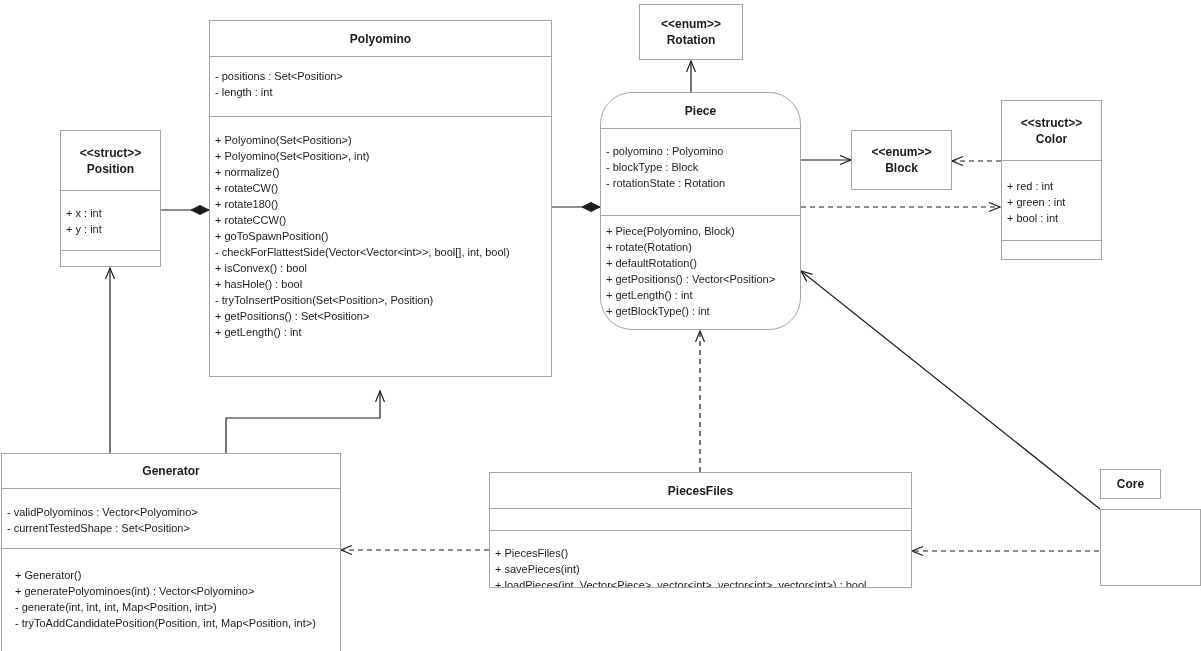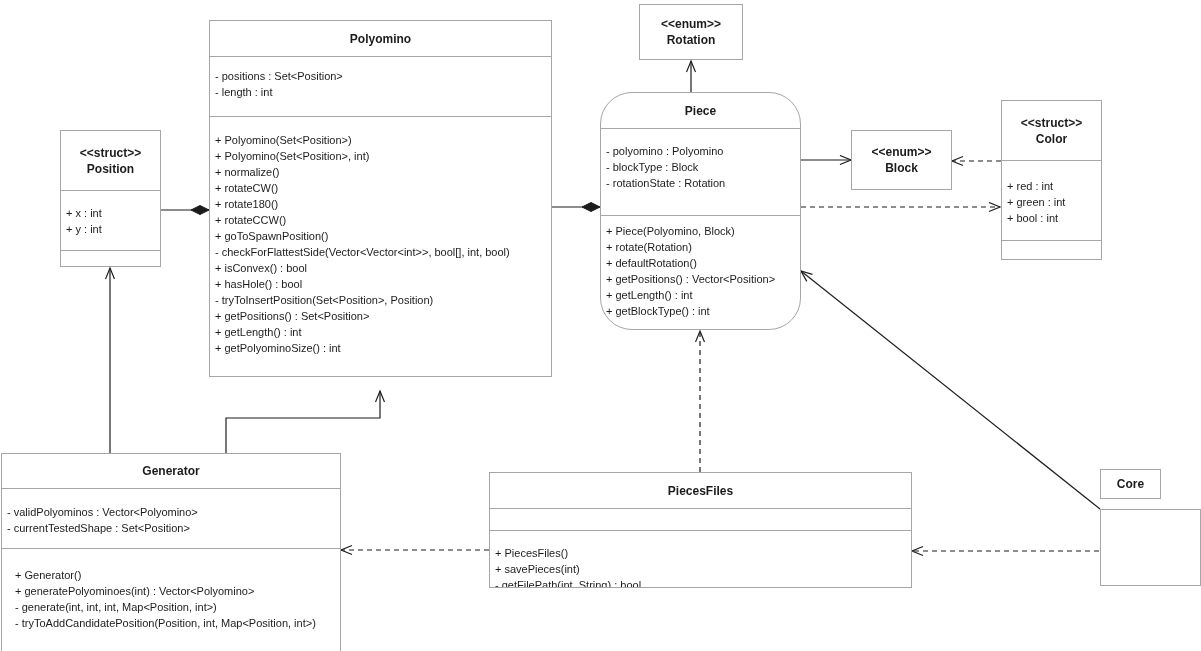--- a/index.html
+++ b/index.html
@@ -124,21 +124,20 @@
       <div class="member">+ rotateCW()</div>
       <div class="member">+ rotate180()</div>
       <div class="member">+ rotateCCW()</div>
       <div class="member">+ goToSpawnPosition()</div>
       <div class="member">- checkForFlattestSide(Vector&lt;Vector&lt;int&gt;&gt;, bool[], int, bool)</div>
       <div class="member">+ isConvex() : bool</div>
       <div class="member">+ hasHole() : bool</div>
       <div class="member">- tryToInsertPosition(Set&lt;Position&gt;, Position)</div>
       <div class="member">+ getPositions() : Set&lt;Position&gt;</div>
       <div class="member">+ getLength() : int</div>
-      <div class="member">+ getPolyominoSize() : int</div>
     </div>
 </div>
 
 <div class="uml-class uml-simple" id="box-rotation">
   <div class="uml-title">
     <div>&lt;&lt;enum&gt;&gt;</div>
     <div>Rotation</div>
   </div>
 </div>
 
@@ -198,20 +197,21 @@
 </div>
 
 <div class="uml-class" id="box-piecesfiles">
   <div class="uml-title">
     <div>PiecesFiles</div>
   </div>
   <div class="compartment c-attrs"></div>
   <div class="compartment c-methods">
       <div class="member">+ PiecesFiles()</div>
       <div class="member">+ savePieces(int)</div>
+      <div class="member">+ loadPieces(int, Vector&lt;Piece&gt;, vector&lt;int&gt;, vector&lt;int&gt;, vector&lt;int&gt;) : bool</div>
       <div class="member">- getFilePath(int, String) : bool</div>
     </div>
 </div>
 
 <div id="core-tab">
   <span>Core</span>
 </div>
 <div id="core-body"></div>
 
 </body></html>

